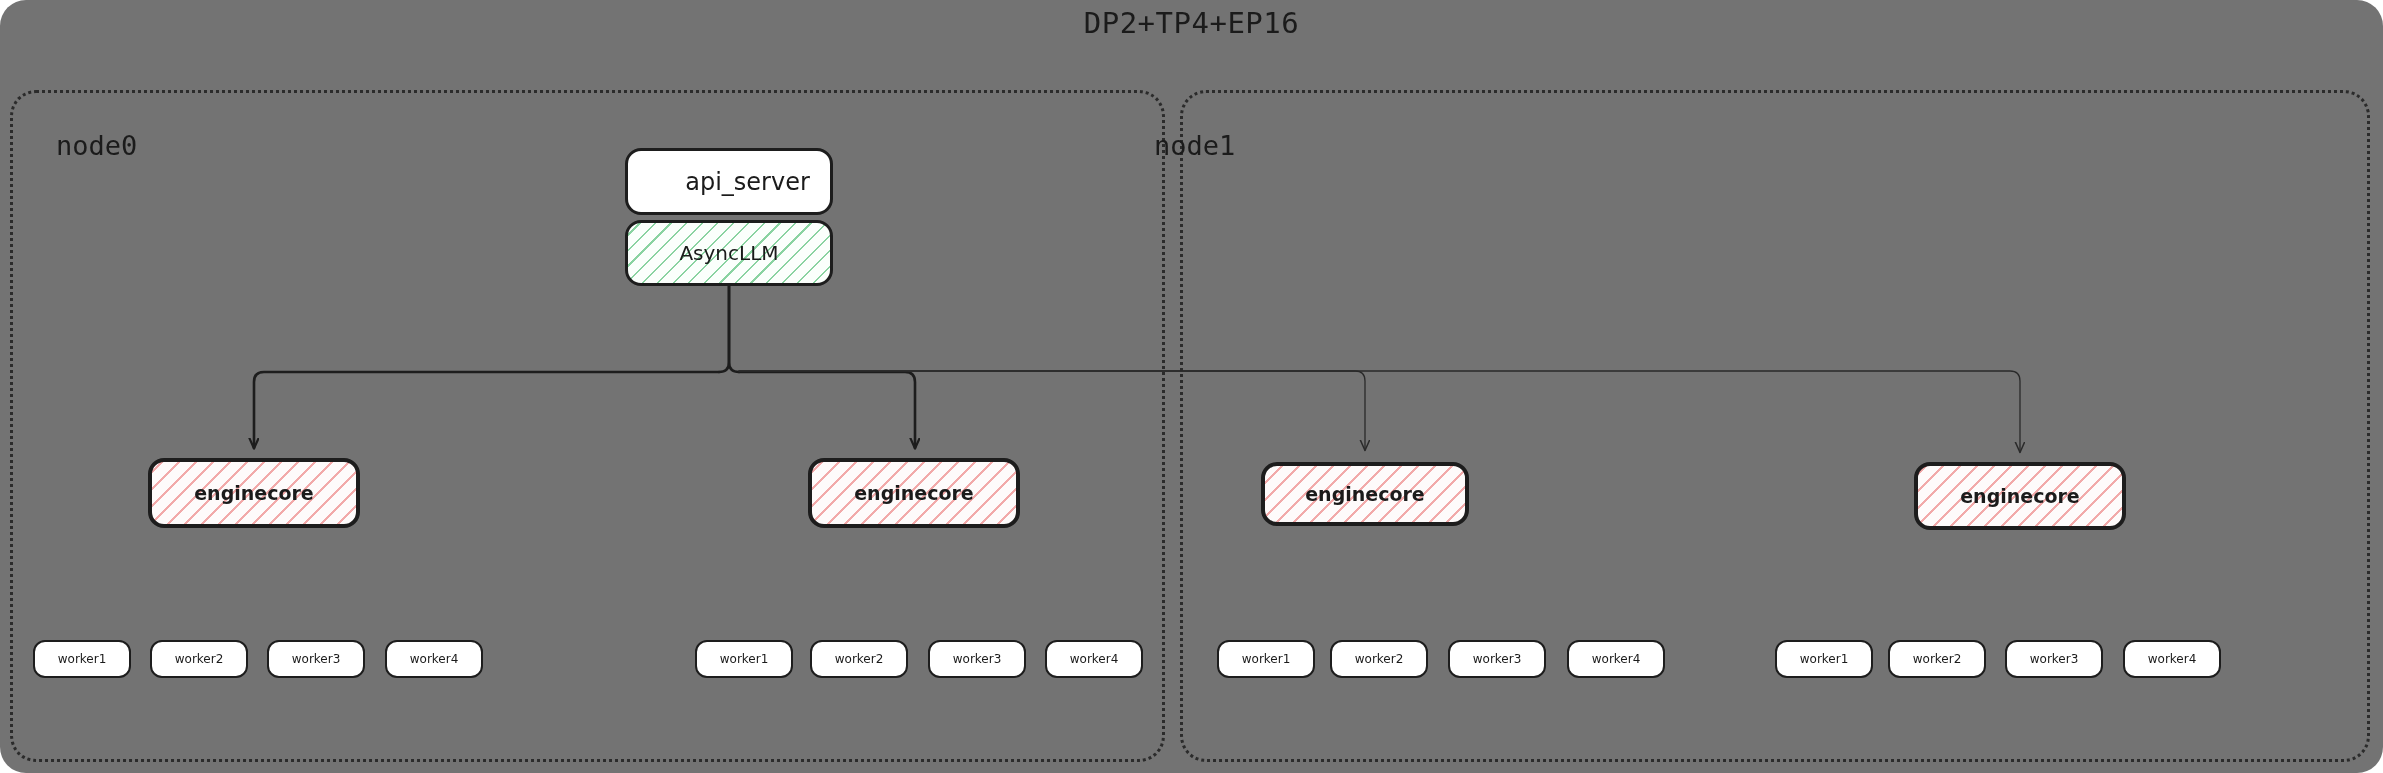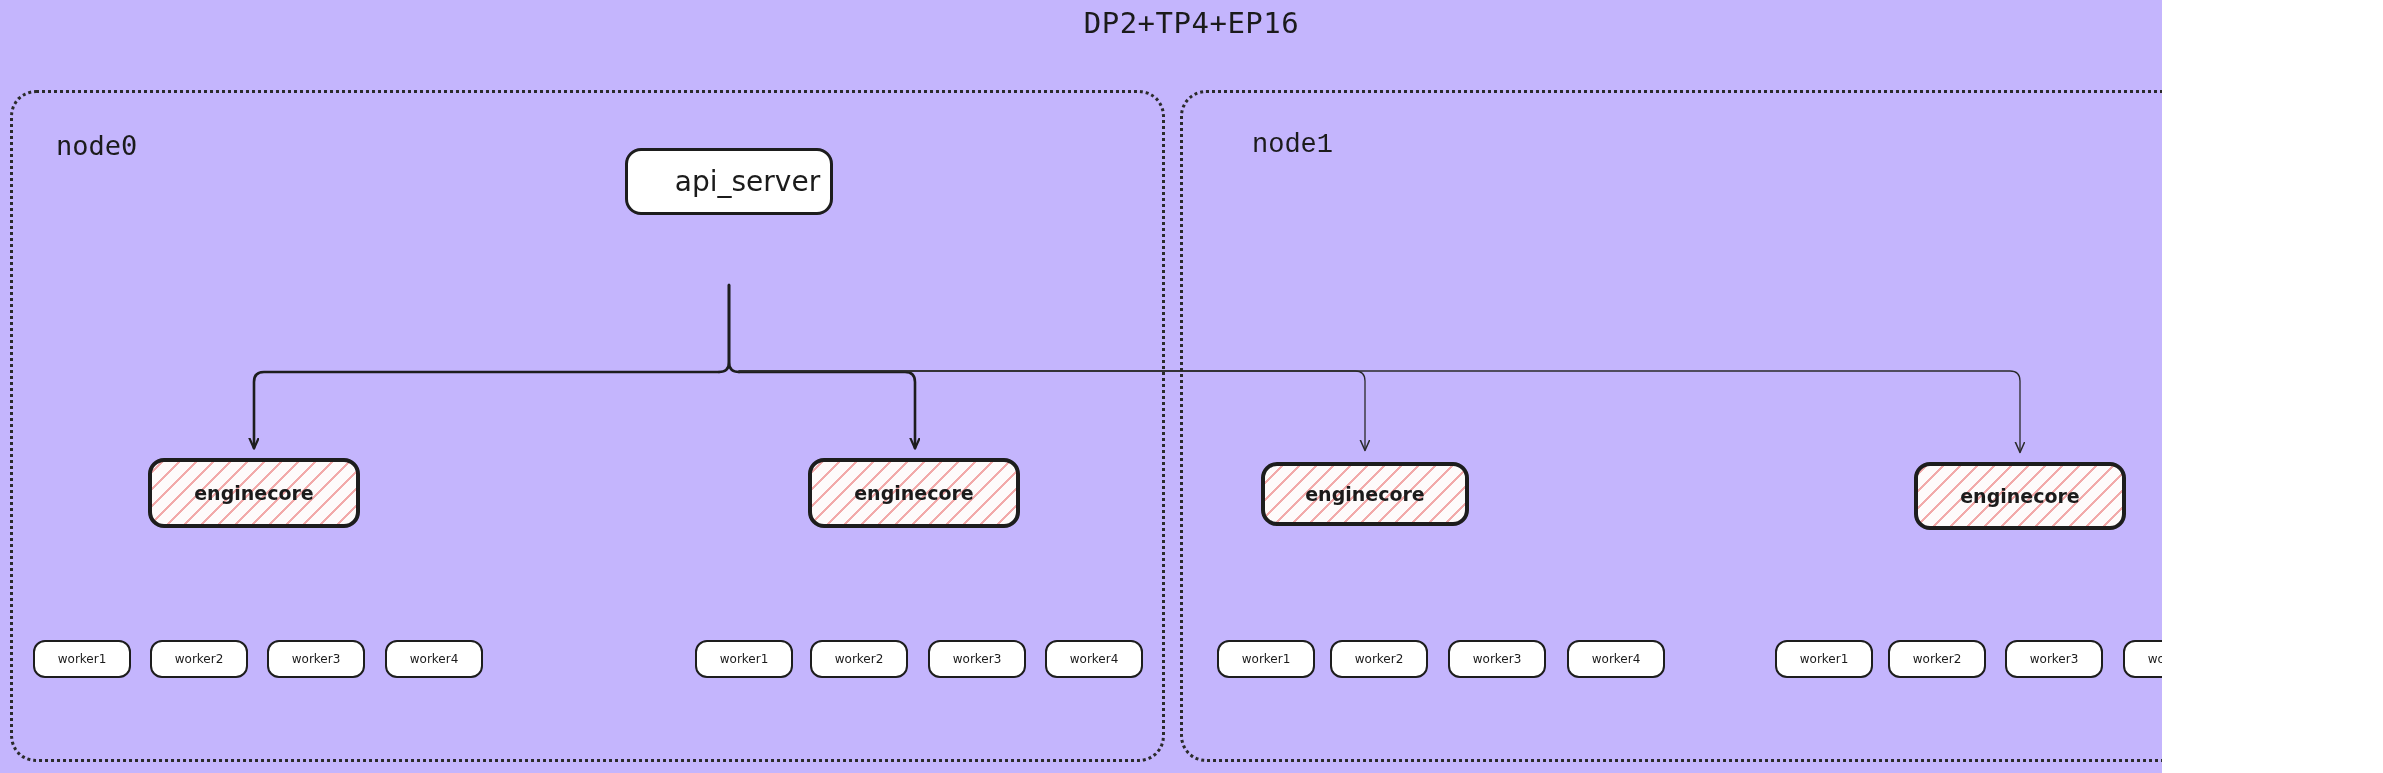--- a/index.html
+++ b/index.html
@@ -6,24 +6,25 @@
   html, body {
     margin: 0;
     padding: 0;
     background: #ffffff;
   }
   body {
     font-family: "DejaVu Sans", sans-serif;
   }
   #canvas {
     position: relative;
-    width: 2162px;
+    width: 2383px;
     height: 773px;
-    background: #c4b5fd;
+    background: #737373;
     overflow: hidden;
+    border-radius: 26px;
   }
   
   #diagram-title {
     position: absolute;
     left: 0;
     top: 6px;
     width: 2383px;
     text-align: center;
     font-family: "DejaVu Sans Mono", monospace;
     font-size: 29px;
@@ -61,21 +62,21 @@
     position: relative;
     z-index: 2;
     font-family: "DejaVu Sans", sans-serif;
   }
 
   
   .api-shape {
     border: 3.5px solid #1d1d1d;
     border-radius: 16px;
     background: #ffffff;
-    font-size: 28px;
+    font-size: 24px;
     padding-left: 37px;
   }
 
   
   .asyncllm-shape {
     border: 3.5px solid #1d1d1d;
     border-radius: 16px;
     font-size: 20px;
     background-color: #fbfffc;
     background-image: repeating-linear-gradient(
@@ -125,21 +126,21 @@
 <body>
 
 <div id="canvas">
 
   <div id="diagram-title">DP2+TP4+EP16</div>
 
   <div class="node-box" style="left:10px; top:90px; width:1155px; height:672px;"></div>
   <div class="node-label" style="left:56px; top:130px;">node0</div>
 
   <div class="node-box" style="left:1180px; top:90px; width:1190px; height:672px;"></div>
-  <div class="node-label" style="left:1252px; top:130px;font-family:Liberation Mono, monospace;">node1</div>
+  <div class="node-label" style="left:1154px; top:130px;">node1</div>
 
   <svg id="connectors" viewBox="0 0 2383 773" width="2383" height="773">
     <defs>
       <marker id="arrowhead" markerWidth="13" markerHeight="13" refX="10.5" refY="5" orient="auto" markerUnits="userSpaceOnUse">
         <path d="M0.6,0.4 L11,5 L0.6,9.6" fill="none" stroke="#1d1d1d" stroke-width="2.2" stroke-linecap="round" stroke-linejoin="round"></path>
       </marker>
       <marker id="arrowhead-thin" markerWidth="13" markerHeight="13" refX="10.5" refY="5" orient="auto" markerUnits="userSpaceOnUse">
         <path d="M0.6,0.4 L11,5 L0.6,9.6" fill="none" stroke="#2a2a2a" stroke-width="1.5" stroke-linecap="round" stroke-linejoin="round"></path>
       </marker>
     </defs>
@@ -153,20 +154,23 @@
 
     <path d="M 739,371 L 1355,371 Q 1365,371 1365,381 L 1365,450" fill="none" stroke="#2a2a2a" stroke-width="1.3" stroke-linecap="round" marker-end="url(#arrowhead-thin)"></path>
 
     <path d="M 739,371 L 2010,371 Q 2020,371 2020,381 L 2020,452" fill="none" stroke="#2a2a2a" stroke-width="1.3" stroke-linecap="round" marker-end="url(#arrowhead-thin)"></path>
   </svg>
 
   <div class="shape api-shape" style="left:625px; top:148px; width:208px; height:67px;">
     <span class="shape-label">api_server</span>
   </div>
 
+  <div class="shape asyncllm-shape" style="left:625px; top:220px; width:208px; height:66px;">
+    <span class="shape-label">AsyncLLM</span>
+  </div>
 
   <div class="shape enginecore-shape" style="left:148px; top:458px; width:212px; height:70px;">
     <span class="shape-label">enginecore</span>
   </div>
 
   <div class="shape enginecore-shape" style="left:808px; top:458px; width:212px; height:70px;">
     <span class="shape-label">enginecore</span>
   </div>
 
   <div class="shape enginecore-shape" style="left:1261px; top:462px; width:208px; height:64px;">

